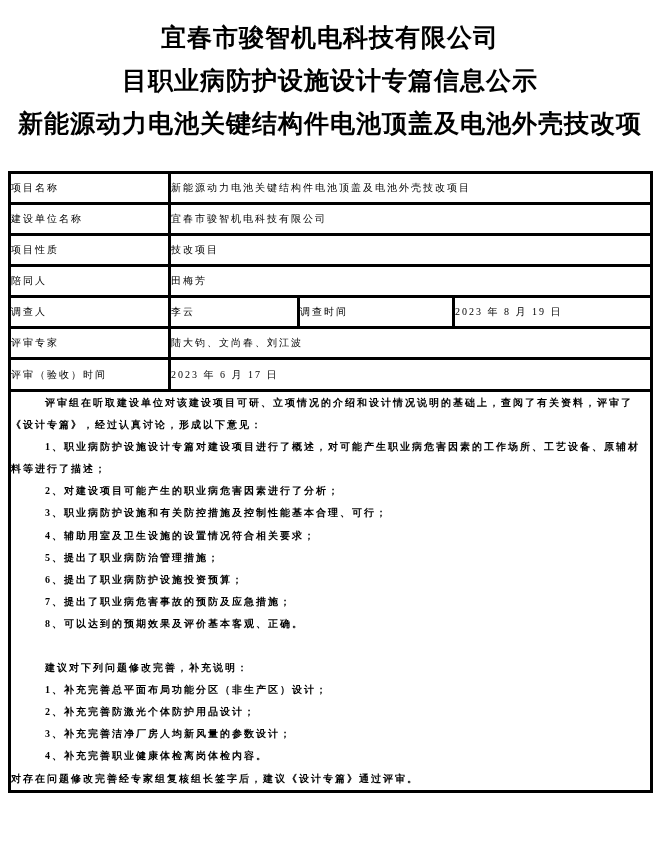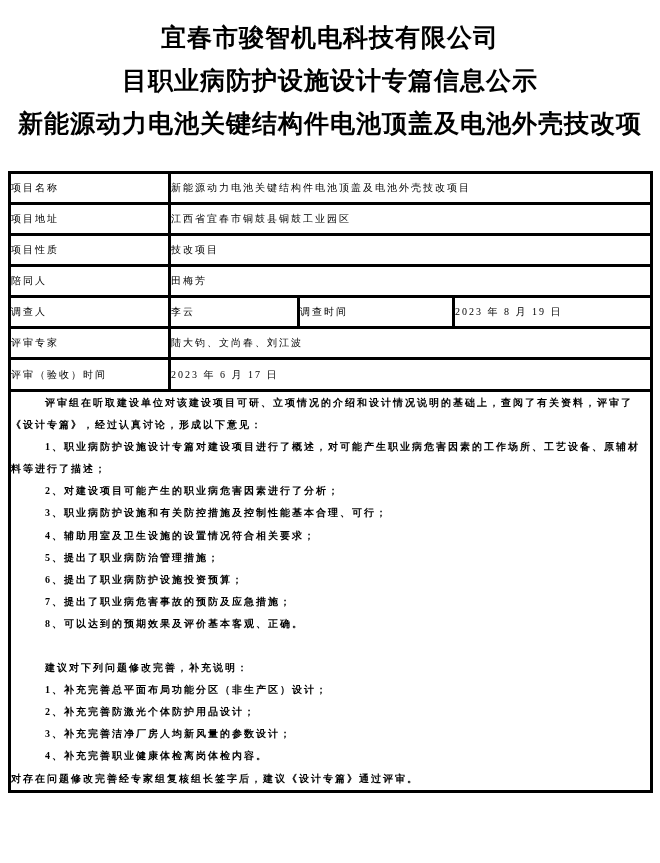--- a/index.html
+++ b/index.html
@@ -83,22 +83,22 @@
       <col style="width:129px">
       <col style="width:155px">
       <col style="width:198px">
     </colgroup>
     <tbody>
       <tr class="info-row">
         <td>项目名称</td>
         <td colspan="3">新能源动力电池关键结构件电池顶盖及电池外壳技改项目</td>
       </tr>
       <tr class="info-row">
-        <td>项目地址</td>
-        <td colspan="3">江西省宜春市铜鼓县铜鼓工业园区</td>
+        <td>建设单位名称</td>
+        <td colspan="3">宜春市骏智机电科技有限公司</td>
       </tr>
       <tr class="info-row">
         <td>项目性质</td>
         <td colspan="3">技改项目</td>
       </tr>
       <tr class="info-row">
         <td>陪同人</td>
         <td colspan="3">田梅芳</td>
       </tr>
       <tr class="info-row">

